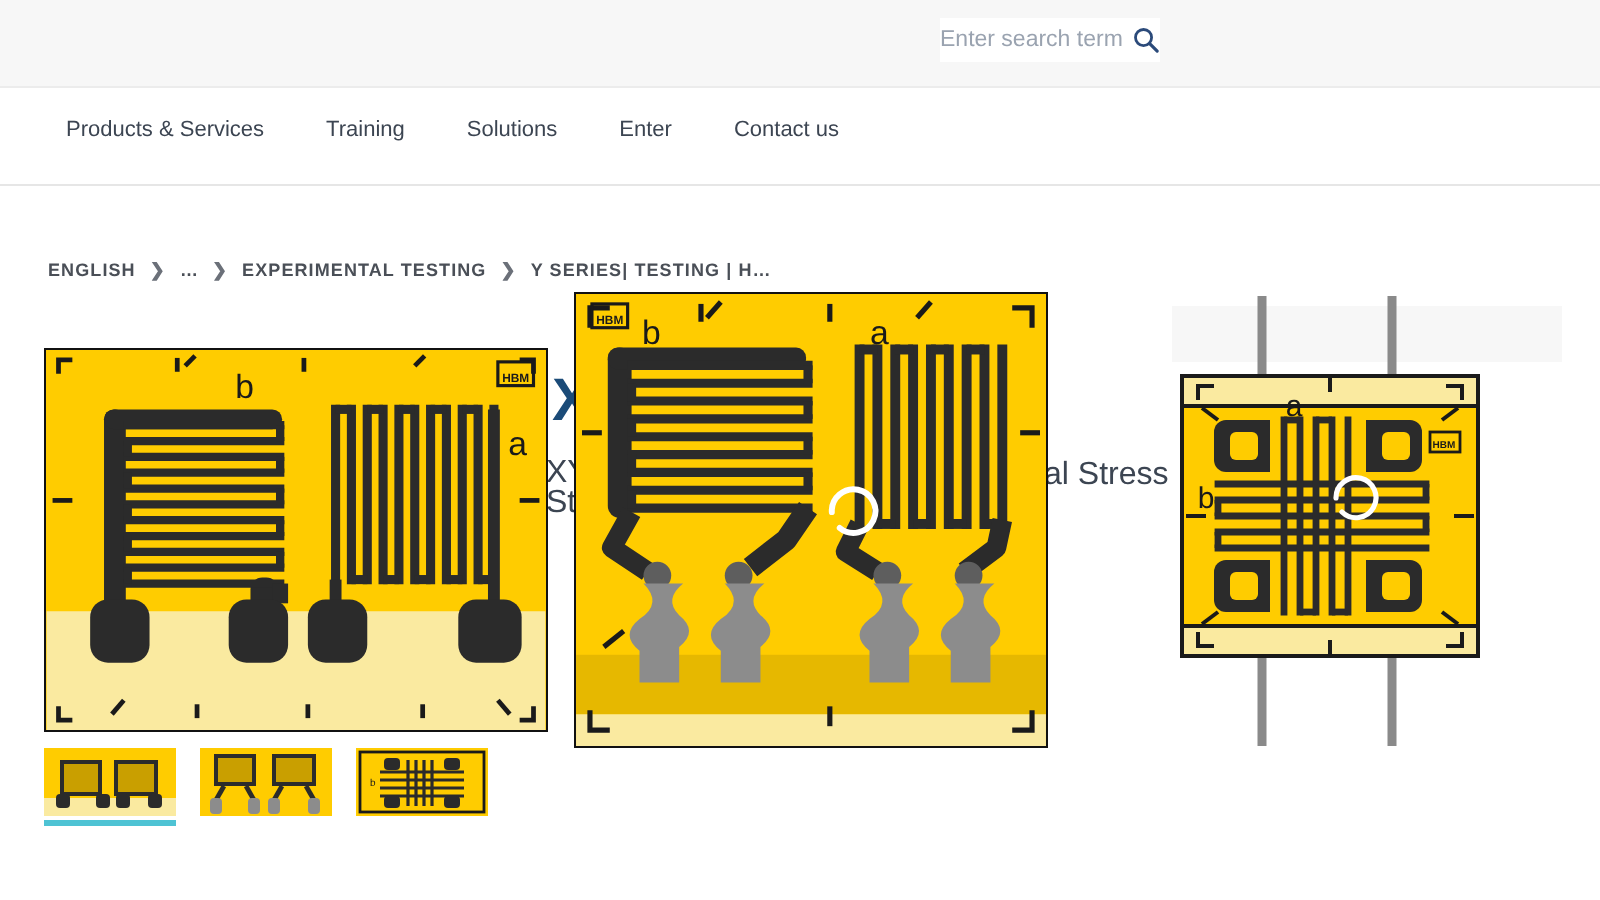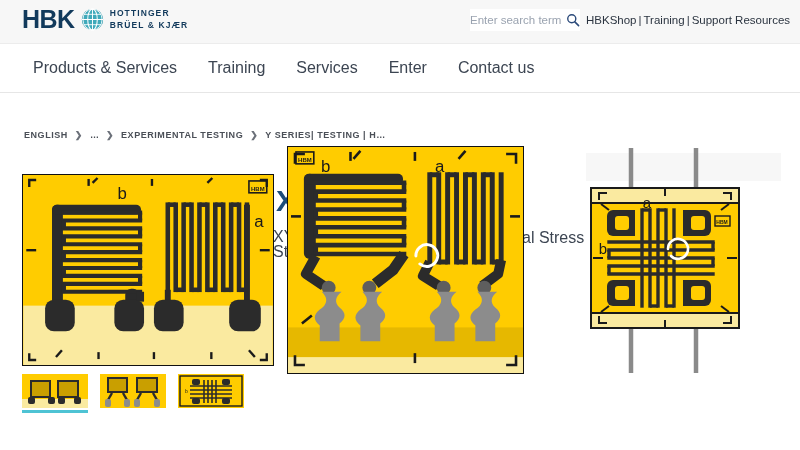--- a/index.html
+++ b/index.html
@@ -58,21 +58,21 @@
   .mainnav {
     position: absolute; left: 0; top: 44px; width: 800px; height: 49px;
     background: #ffffff; border-bottom: 1px solid #e6e6e6;
   }
   .nav-items {
     position: absolute; left: 33px; top: 15px;
     display: flex; align-items: center; gap: 31px;
     list-style: none;
   }
   .nav-items li {
-    font-size: 16px; color: #3c4552; white-space: nowrap; cursor: pointer;
+    font-size: 11px; color: #3c4552; white-space: nowrap; cursor: pointer;
   }
 
   
   .breadcrumb {
     position: absolute; left: 24px; top: 130px;
     display: flex; align-items: center; gap: 7px;
     font-size: 9px; letter-spacing: 0.55px; color: #4a4f57;
     font-weight: 600;
     justify-content: flex-end;
   }
@@ -128,56 +128,36 @@
     height: 3px; background: #4ec3d4;
   }
 </style>
 </head>
 <body>
 
 <div class="page">
 
   <div class="topbar">
 
-    <div class="logo-wrap">
-      <span class="logo-hbk">HBK</span>
-      <svg class="logo-globe" viewBox="0 0 24 24">
-        <circle cx="12" cy="12" r="11" fill="#2e7d8f"></circle>
-        <path d="M12 1 A11 11 0 0 1 12 23 A11 11 0 0 1 12 1 Z" fill="#3fa9ba"></path>
-        <ellipse cx="12" cy="12" rx="5" ry="11" fill="none" stroke="#ffffff" stroke-width="1.1"></ellipse>
-        <ellipse cx="12" cy="12" rx="10" ry="11" fill="none" stroke="#ffffff" stroke-width="0.9"></ellipse>
-        <line x1="1" y1="12" x2="23" y2="12" stroke="#ffffff" stroke-width="1.1"></line>
-        <line x1="2.6" y1="6.6" x2="21.4" y2="6.6" stroke="#ffffff" stroke-width="0.9"></line>
-        <line x1="2.6" y1="17.4" x2="21.4" y2="17.4" stroke="#ffffff" stroke-width="0.9"></line>
-        <line x1="12" y1="1" x2="12" y2="23" stroke="#ffffff" stroke-width="1"></line>
-      </svg>
-      <span class="logo-tag">
-        <span>HOTTINGER</span><br>
-        <span>BRÜEL &amp; KJÆR</span>
-      </span>
-    </div>
 
     <div class="search-box">
       <input class="search-input" type="text" placeholder="Enter search term" style="">
       <svg class="search-icon" viewBox="0 0 16 16">
         <circle cx="6.6" cy="6.6" r="4.6" fill="none" stroke="#2b4a7a" stroke-width="1.6"></circle>
         <line x1="10.1" y1="10.1" x2="14.4" y2="14.4" stroke="#2b4a7a" stroke-width="1.8" stroke-linecap="round"></line>
       </svg>
     </div>
 
-    <div class="toplinks">
-      <a href="#">HBKShop</a><span class="sep">|</span><a href="#">Training</a><span class="sep">|</span><a href="#">Support Resources</a>
-    </div>
   </div>
 
   <div class="mainnav">
     <ul class="nav-items">
       <li>Products &amp; Services</li>
       <li>Training</li>
-      <li>Services</li>
+      <li>Solutions</li>
       <li>Enter</li>
       <li>Contact us</li>
     </ul>
   </div>
 
   <nav class="breadcrumb">
     <span class="crumb">ENGLISH</span>
     <span class="chev">❯</span>
     <span class="crumb dots">…</span>
     <span class="chev">❯</span>

